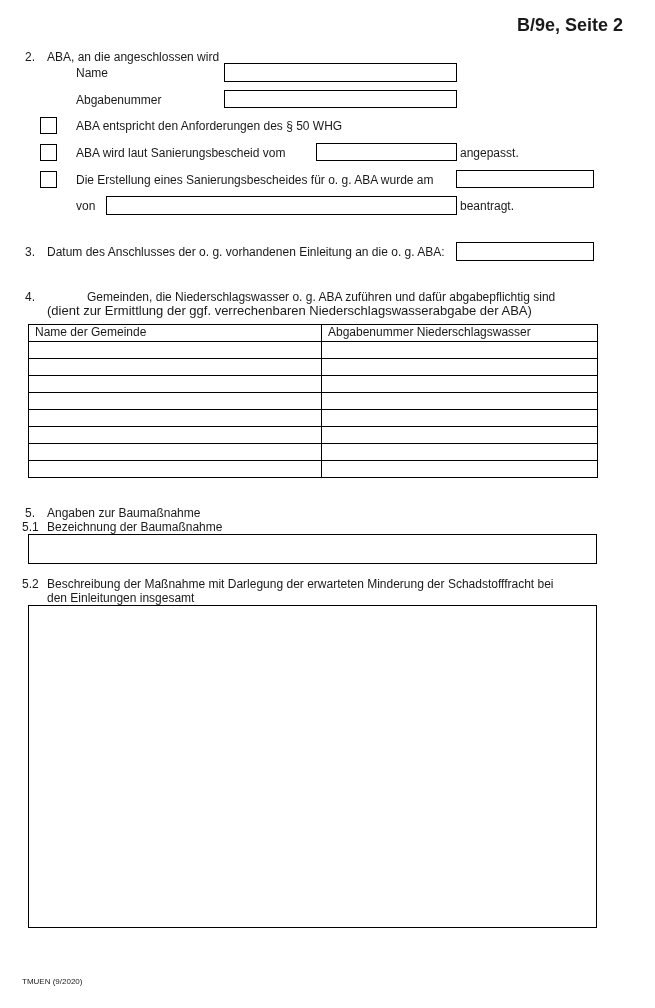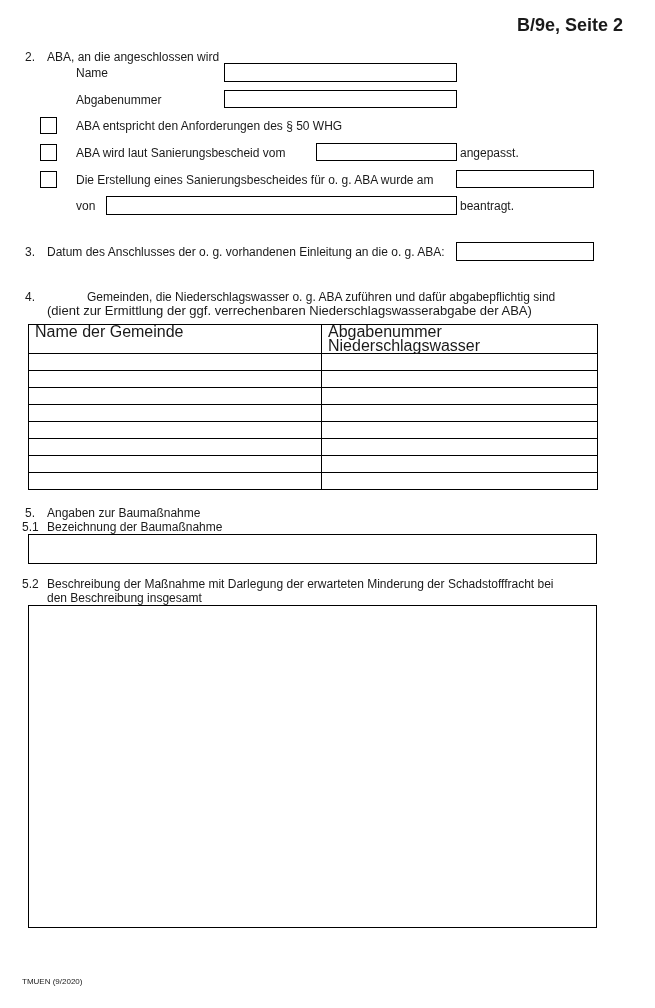--- a/index.html
+++ b/index.html
@@ -13,21 +13,21 @@
     .cb { position: absolute; width: 17px; height: 17px; border: 1px solid #000; box-sizing: border-box; background: #fff; }
     .header { font-weight: bold; font-size: 18px; }
     .small { font-size: 13px; line-height: 10px; }
     .footer { font-size: 8px; margin-top: 8px; }
     table.grid {
       position: absolute; left: 28px; top: 324px; width: 569px;
       border-collapse: collapse; table-layout: fixed;
     }
     table.grid td {
       border: 1px solid #000; height: 16px; padding: 0 6px;
-      font-size: 16px; line-height: 14px; vertical-align: top;
+      font-size: 12px; line-height: 14px; vertical-align: top;
     }
     table.grid col.c1 { width: 293px; }
     table.grid col.c2 { width: 276px; }
   </style>
 </head>
 <body>
 
 <div class="abs header" style="left:517px; top:15px;">B/9e, Seite 2</div>
 
 <div class="abs txt" style="left:25px; top:50px;">2.</div>
@@ -110,16 +110,16 @@
 
 <div class="abs txt" style="left:25px; top:506px;">5.</div>
 <div class="abs txt" style="left:47px; top:506px;">Angaben zur Baumaßnahme</div>
 
 <div class="abs txt" style="left:22px; top:520px;">5.1</div>
 <div class="abs txt" style="left:47px; top:520px;">Bezeichnung der Baumaßnahme</div>
 <div class="box" style="left:28px; top:534px; width:569px; height:30px;"></div>
 
 <div class="abs txt" style="left:22px; top:577px;">5.2</div>
 <div class="abs txt" style="left:47px; top:577px;">Beschreibung der Maßnahme mit Darlegung der erwarteten Minderung der Schadstofffracht bei</div>
-<div class="abs txt" style="left:47px; top:591px;">den Beschreibung insgesamt</div>
+<div class="abs txt" style="left:47px; top:591px;">den Einleitungen insgesamt</div>
 <div class="box" style="left:28px; top:605px; width:569px; height:323px;"></div>
 
 <div class="abs footer" style="left:22px; top:969px;">TMUEN (9/2020)</div>
 
 </body></html>

